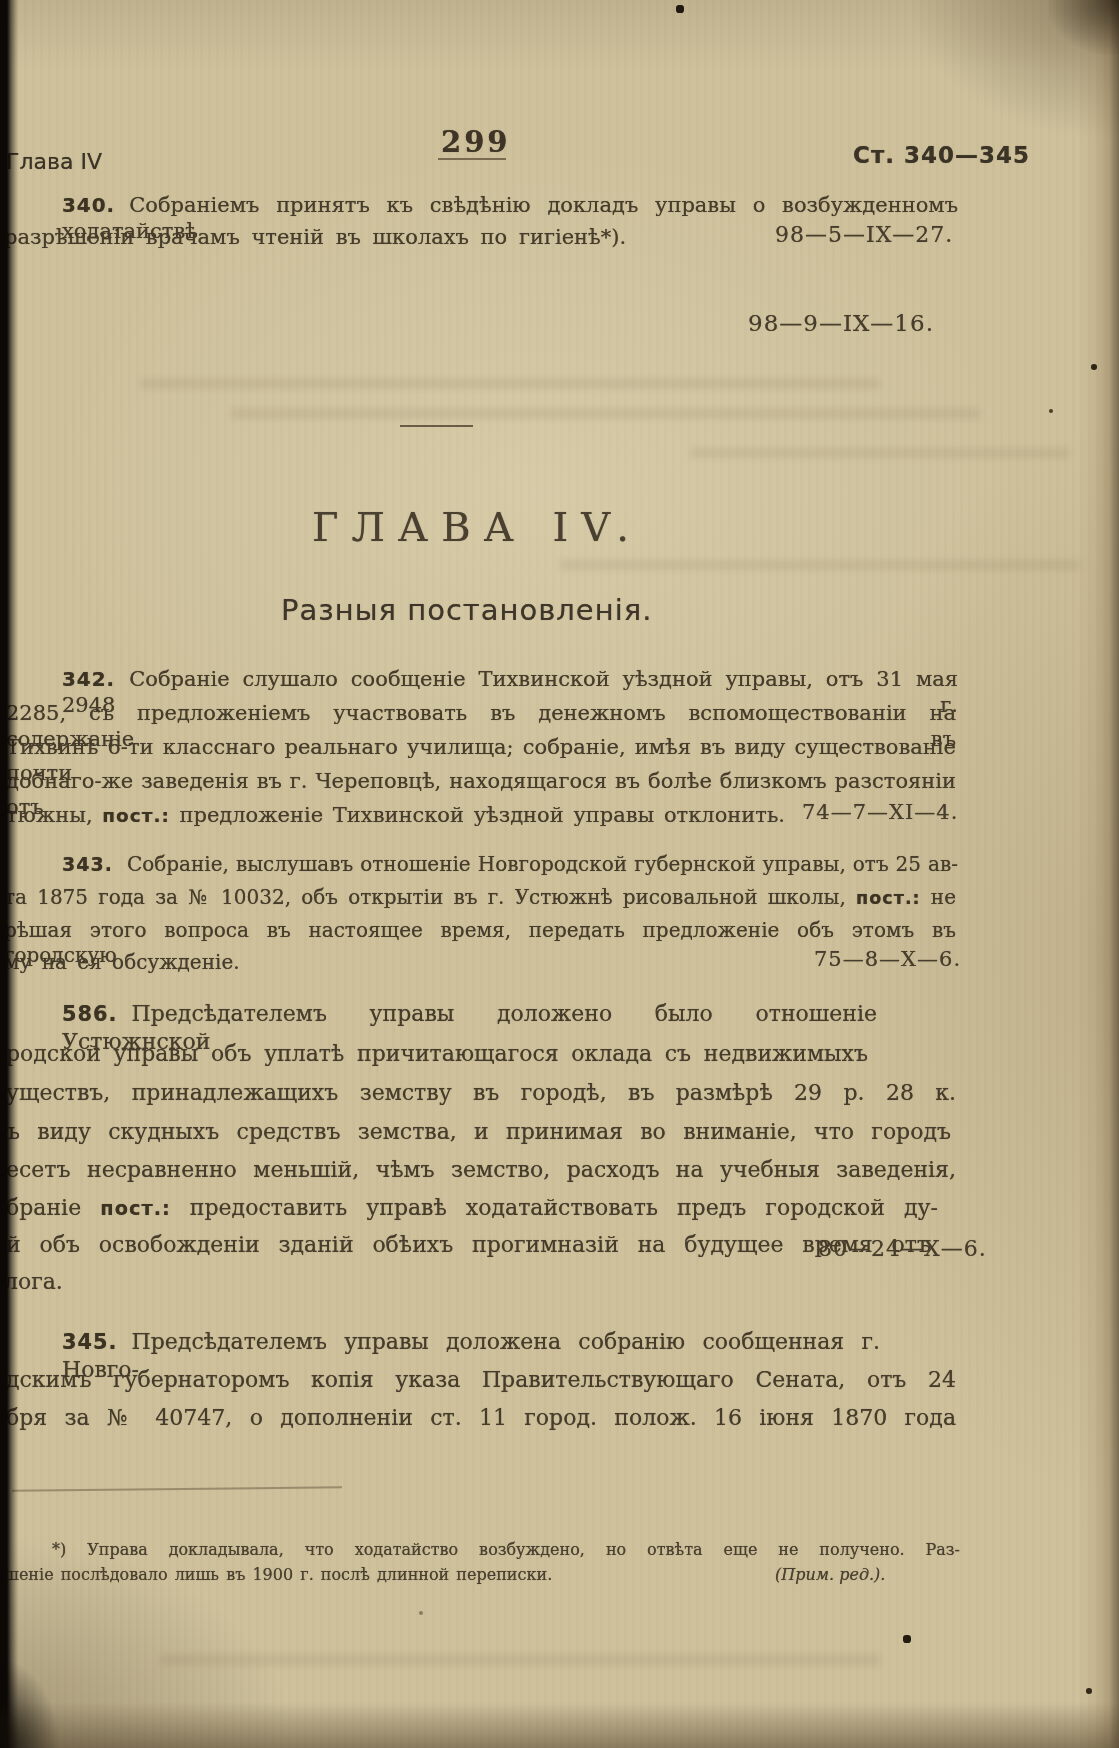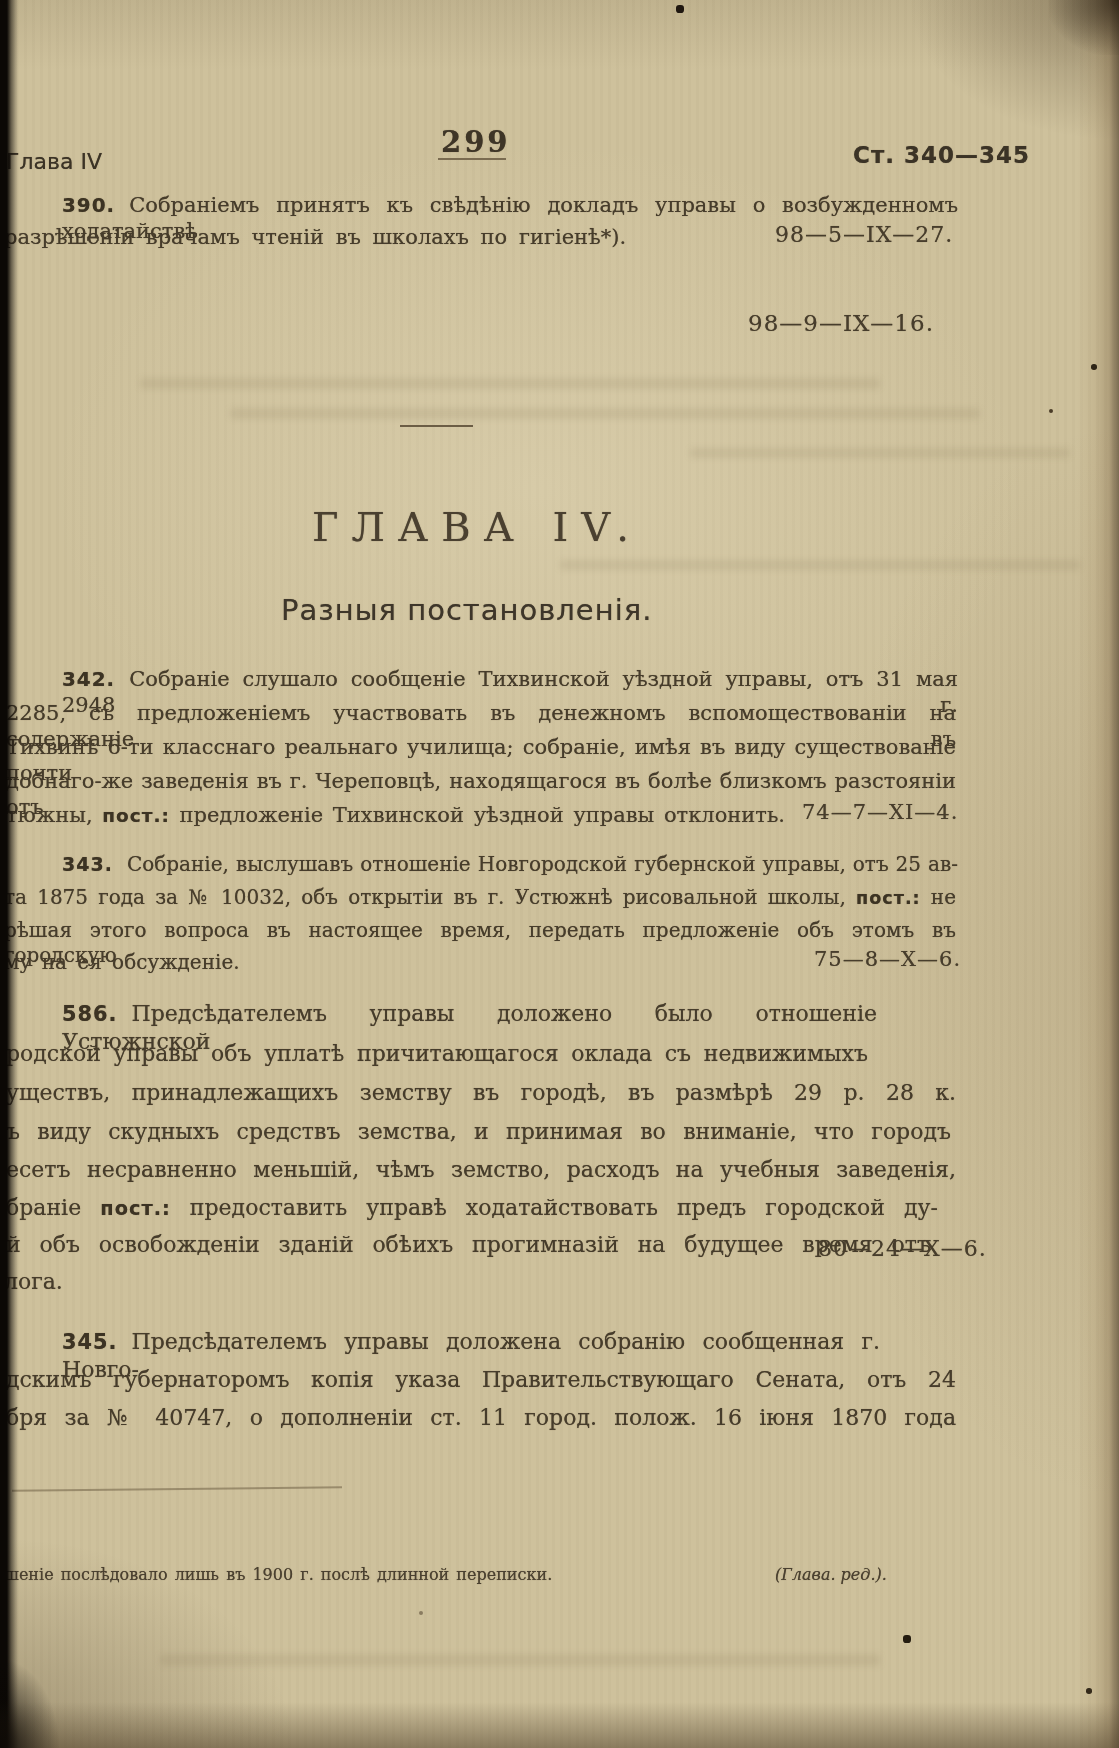--- a/index.html
+++ b/index.html
@@ -28,21 +28,21 @@
 <body>
 
 <div id="page">
 
   <div class="ln sans" style="top:148px;left:6px;font-size:22px;color:#3b3326;">Глава IV</div>
   <div class="ln" style="top:124px;left:441px;font-size:29px;font-weight:700;letter-spacing:3px;color:#3e3527;">299</div>
   <div class="rule" style="top:158px;left:438px;width:68px;height:2px;background:#7a6b50;"></div>
   <div class="ln sans" style="top:141px;left:853px;font-size:23px;font-weight:700;color:#3b3326;letter-spacing:1px;">Ст. 340—345</div>
 
   <div class="ln jl" style="top:192px;left:62px;width:896px;font-size:21px;">
-    <span class="num">390.</span><span>Собраніемъ принятъ къ свѣдѣнію докладъ управы о возбужденномъ ходатайствѣ</span>
+    <span class="num">340.</span><span>Собраніемъ принятъ къ свѣдѣнію докладъ управы о возбужденномъ ходатайствѣ</span>
   </div>
   <div class="ln" style="top:224px;left:4px;font-size:21px;word-spacing:5px;">разрѣшеніи врачамъ чтеній въ школахъ по гигіенѣ*).</div>
   <div class="ref" style="top:222px;left:775px;font-size:22px;">98—5—IX—27.</div>
 
   <div class="ref" style="top:310px;left:748px;font-size:23px;">98—9—IX—16.</div>
 
   <div class="rule" style="top:425px;left:400px;width:73px;height:2px;"></div>
 
   <div class="ln" style="top:502px;left:312px;font-size:40px;letter-spacing:13px;color:#4a4030;text-shadow:0 0 1px rgba(74,64,48,.6);">ГЛАВА IV.</div>
   <div class="ln sans" style="top:592px;left:281px;font-size:29px;letter-spacing:1px;color:#3e362a;">Разныя постановленія.</div>
@@ -82,22 +82,23 @@
   <div class="ln" style="top:1268px;left:4px;font-size:22px;">лога.</div>
   <div class="ref" style="top:1236px;left:782px;font-size:22px;margin-left:36px;">80—24—X—6.</div>
 
   <div class="ln jl" style="top:1328px;left:62px;width:818px;font-size:22px;">
     <span class="num">345.</span><span>Предсѣдателемъ  управы  доложена  собранію  сообщенная  г.  Новго-</span>
   </div>
   <div class="ln jl" style="top:1366px;left:6px;width:950px;font-size:22px;">дскимъ  губернаторомъ  копія  указа  Правительствующаго  Сената,  отъ  24</div>
   <div class="ln jl" style="top:1404px;left:6px;width:950px;font-size:22px;">бря  за  №  40747,  о  дополненіи  ст.  11  город.  полож.  16 іюня  1870  года</div>
 
   <div class="rule" style="top:1488px;left:12px;width:330px;height:2px;background:rgba(92,76,50,.45);transform:rotate(-.6deg);"></div>
+  <div class="ln jl" style="top:1540px;left:52px;width:908px;font-size:16px;color:#4a4030;">*) Управа  докладывала,  что  ходатайство  возбуждено,  но  отвѣта  еще  не  получено.  Раз-</div>
   <div class="ln" style="top:1565px;left:4px;font-size:16px;color:#4a4030;word-spacing:2px;">шеніе послѣдовало лишь въ 1900 г. послѣ длинной переписки.</div>
-  <div class="ln" style="top:1565px;left:775px;font-size:16px;font-style:italic;color:#4a4030;">(Глава. ред.).</div>
+  <div class="ln" style="top:1565px;left:775px;font-size:16px;font-style:italic;color:#4a4030;">(Прим. ред.).</div>
 
   <div class="ghost" style="top:378px;left:140px;width:740px;height:11px;"></div>
   <div class="ghost" style="top:408px;left:230px;width:750px;height:11px;"></div>
   <div class="ghost" style="top:448px;left:690px;width:380px;height:10px;"></div>
   <div class="ghost" style="top:560px;left:560px;width:520px;height:10px;"></div>
   <div class="ghost" style="top:1654px;left:160px;width:720px;height:12px;"></div>
 
   <div class="edge" style="top:0;left:0;width:18px;height:100%;background:linear-gradient(90deg,#0b0805 0,#0b0805 7px,rgba(11,8,5,.55) 11px,rgba(11,8,5,0) 18px);"></div>
   <div class="edge" style="top:0;right:0;width:42px;height:100%;background:linear-gradient(270deg,rgba(55,40,22,.55) 0,rgba(122,98,64,.35) 10px,rgba(150,125,85,.16) 24px,rgba(150,125,85,0) 42px);"></div>
   <div class="edge" style="bottom:0;left:0;width:100%;height:46px;background:linear-gradient(0deg,rgba(70,54,32,.5) 0,rgba(70,54,32,0) 46px);"></div>

